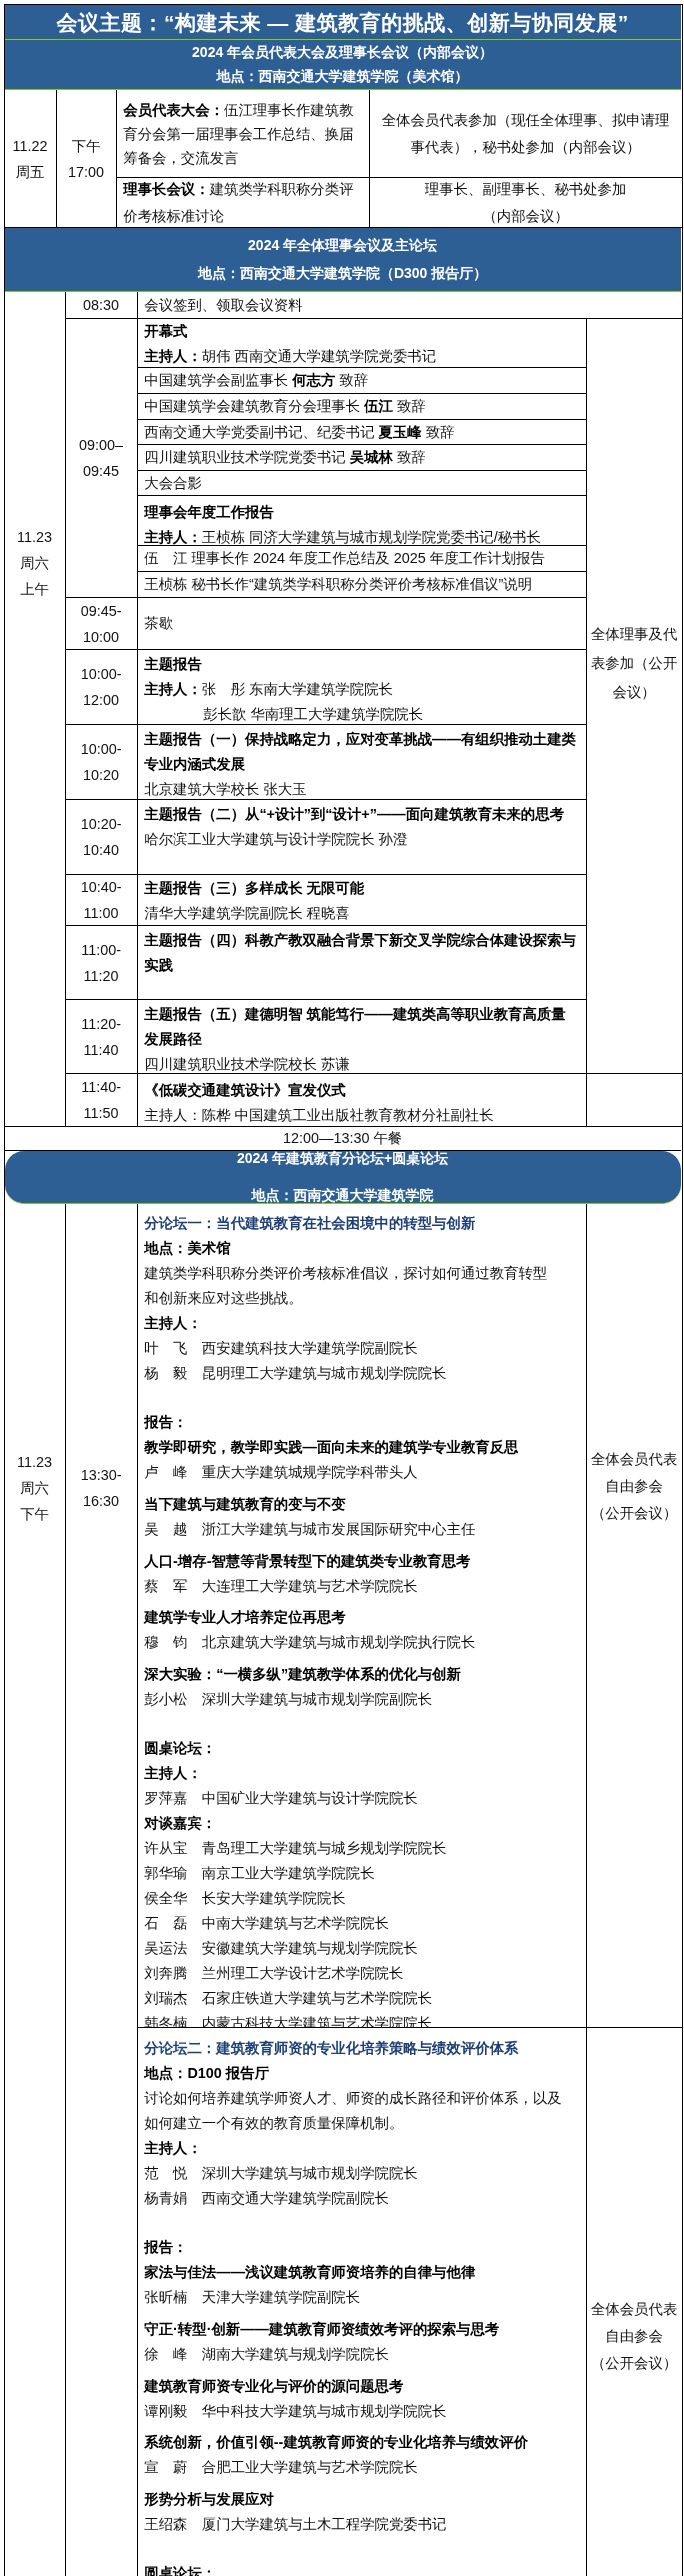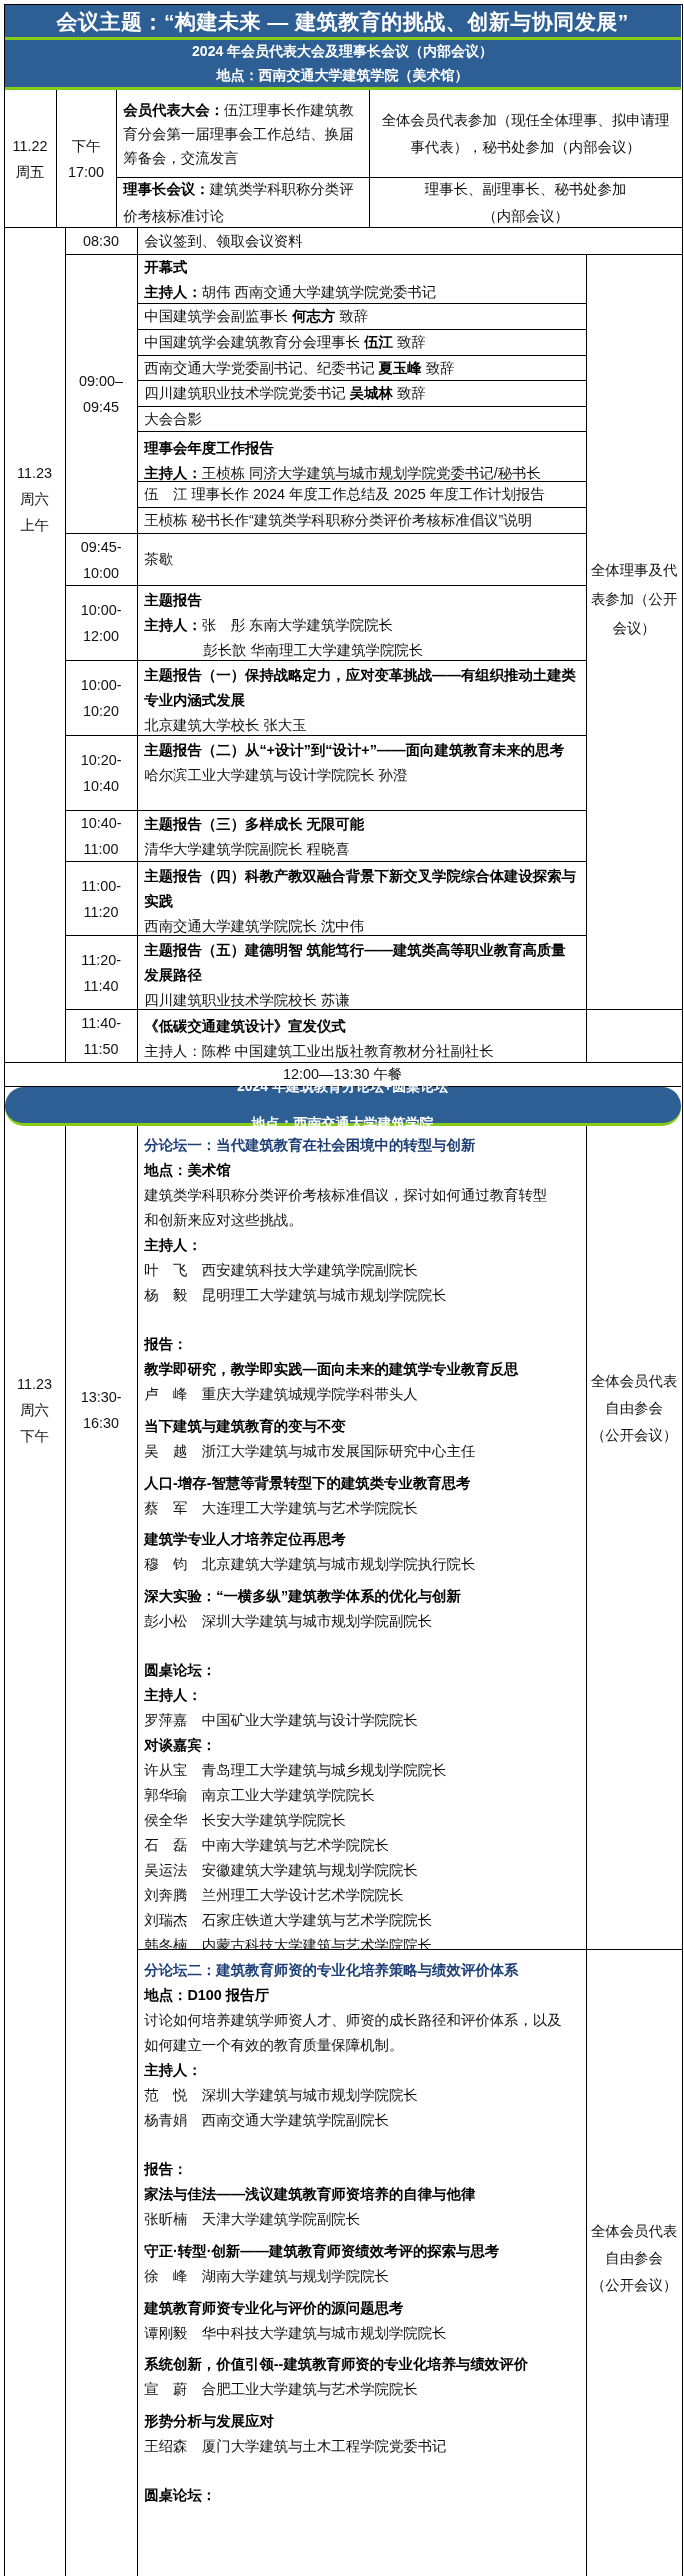--- a/index.html
+++ b/index.html
@@ -1,26 +1,26 @@
 <!DOCTYPE html>
 <html style="font-size:8.2px"><head>
 <meta charset="utf-8">
 <style>
   html,body{margin:0;padding:0;background:#fff;}
   body{width:684px;height:3587px;font-family:"Liberation Sans","DejaVu Sans",sans-serif;color:#111;}
   .doc{width:679px;margin:4.1px 0 0 3.6px;border:1px solid #000;box-sizing:border-box;background:#fff;}
   .block{box-sizing:border-box;width:676px;}
-  .banner{background:#2D5F94;color:#fff;display:flex;flex-direction:column;justify-content:center;align-items:center;text-align:center;border-bottom:3px solid #84cc16;}
+  .banner{background:#2D5F94;color:#fff;display:flex;flex-direction:column;justify-content:center;align-items:center;text-align:center;border-bottom:1px solid #84cc16;}
   .banner .bl{font-weight:bold;}
   .b1{height:35px;}
   .b1 .bl{font-size:21px;line-height:31px;letter-spacing:0.5px;}
   .b2{height:50px;gap:4.1px;}
   .b2 .bl,.b3 .bl,.b4 .bl,.b5 .bl{font-size:14px;line-height:19.6px;}
   .b3{height:64px;gap:8.2px;}
-  .b4{height:39px;gap:17px;border-radius:19px;}
+  .b4{height:53px;gap:17px;border-radius:19px;}
   .lunch{height:24px;display:flex;align-items:center;justify-content:center;font-size:14.4px;border-bottom:1px solid #000;}
   .tbl{display:grid;background:#fff;}
   .tblA{grid-template-columns:52px 60px 253px 312px;grid-template-rows:88px 50px;}
   .tblB{grid-template-columns:61px 72px 449px 95px;}
   .c{box-sizing:border-box;border-right:1px solid #000;border-bottom:1px solid #000;overflow:hidden;background:#fff;}
   .noR{border-right:none;}
   .ln{margin:0;line-height:25px;font-size:14.4px;color:#111;white-space:normal;}
   b{color:#000;}
   .s-h{font-weight:bold;color:#000;}
   .s-t{font-weight:bold;color:#1F4077;}
@@ -69,20 +69,24 @@
       </div>
     <div class="c agenda vc lh53" style="grid-row:2;grid-column:3;">
         <p class="ln"><b>理事长会议：</b><span>建筑类学科职称分类评价考核标准讨论</span></p>
       </div>
     <div class="c part cen lh53 noR" style="grid-row:2;grid-column:4;">
         <p class="ln">理事长、副理事长、秘书处参加</p>
         <p class="ln">（内部会议）</p>
       </div>
   </div>
 
+  <div class="block banner b3">
+    <div class="bl">2024 年全体理事会议及主论坛</div>
+    <div class="bl">地点：西南交通大学建筑学院（D300 报告厅）</div>
+  </div>
 
   <div class="block tbl tblB" style="grid-template-rows:27px 49px 26px 26px 25px 26px 25px 50px 26px 26px 52px 75px 75px 75px 51px 74px 74px 53px;">
     <div class="c date" style="grid-row:1/span 18;grid-column:1;padding-top:232px;">
         <p class="ln">11.23</p>
         <p class="ln">周六</p>
         <p class="ln">上午</p>
       </div>
     <div class="c time cen" style="grid-row:1;grid-column:2;">
         <p class="ln">08:30</p>
       </div>
@@ -171,21 +175,20 @@
     <div class="c agenda" style="grid-row:15;grid-column:3;padding-top:1px;">
         <p class="ln s-h">主题报告（三）多样成长 无限可能</p>
         <p class="ln">清华大学建筑学院副院长 程晓喜</p>
       </div>
     <div class="c time cen" style="grid-row:16;grid-column:2;">
         <p class="ln">11:00-</p>
         <p class="ln">11:20</p>
       </div>
     <div class="c agenda" style="grid-row:16;grid-column:3;padding-top:2.1px;">
         <p class="ln s-h">主题报告（四）科教产教双融合背景下新交叉学院综合体建设探索与实践</p>
-        <p class="ln">西南交通大学建筑学院院长 沈中伟</p>
       </div>
     <div class="c time cen" style="grid-row:17;grid-column:2;">
         <p class="ln">11:20-</p>
         <p class="ln">11:40</p>
       </div>
     <div class="c agenda" style="grid-row:17;grid-column:3;padding-top:2.1px;">
         <p class="ln s-h">主题报告（五）建德明智 筑能笃行——建筑类高等职业教育高质量发展路径</p>
         <p class="ln">四川建筑职业技术学院校长 苏谦</p>
       </div>
 

